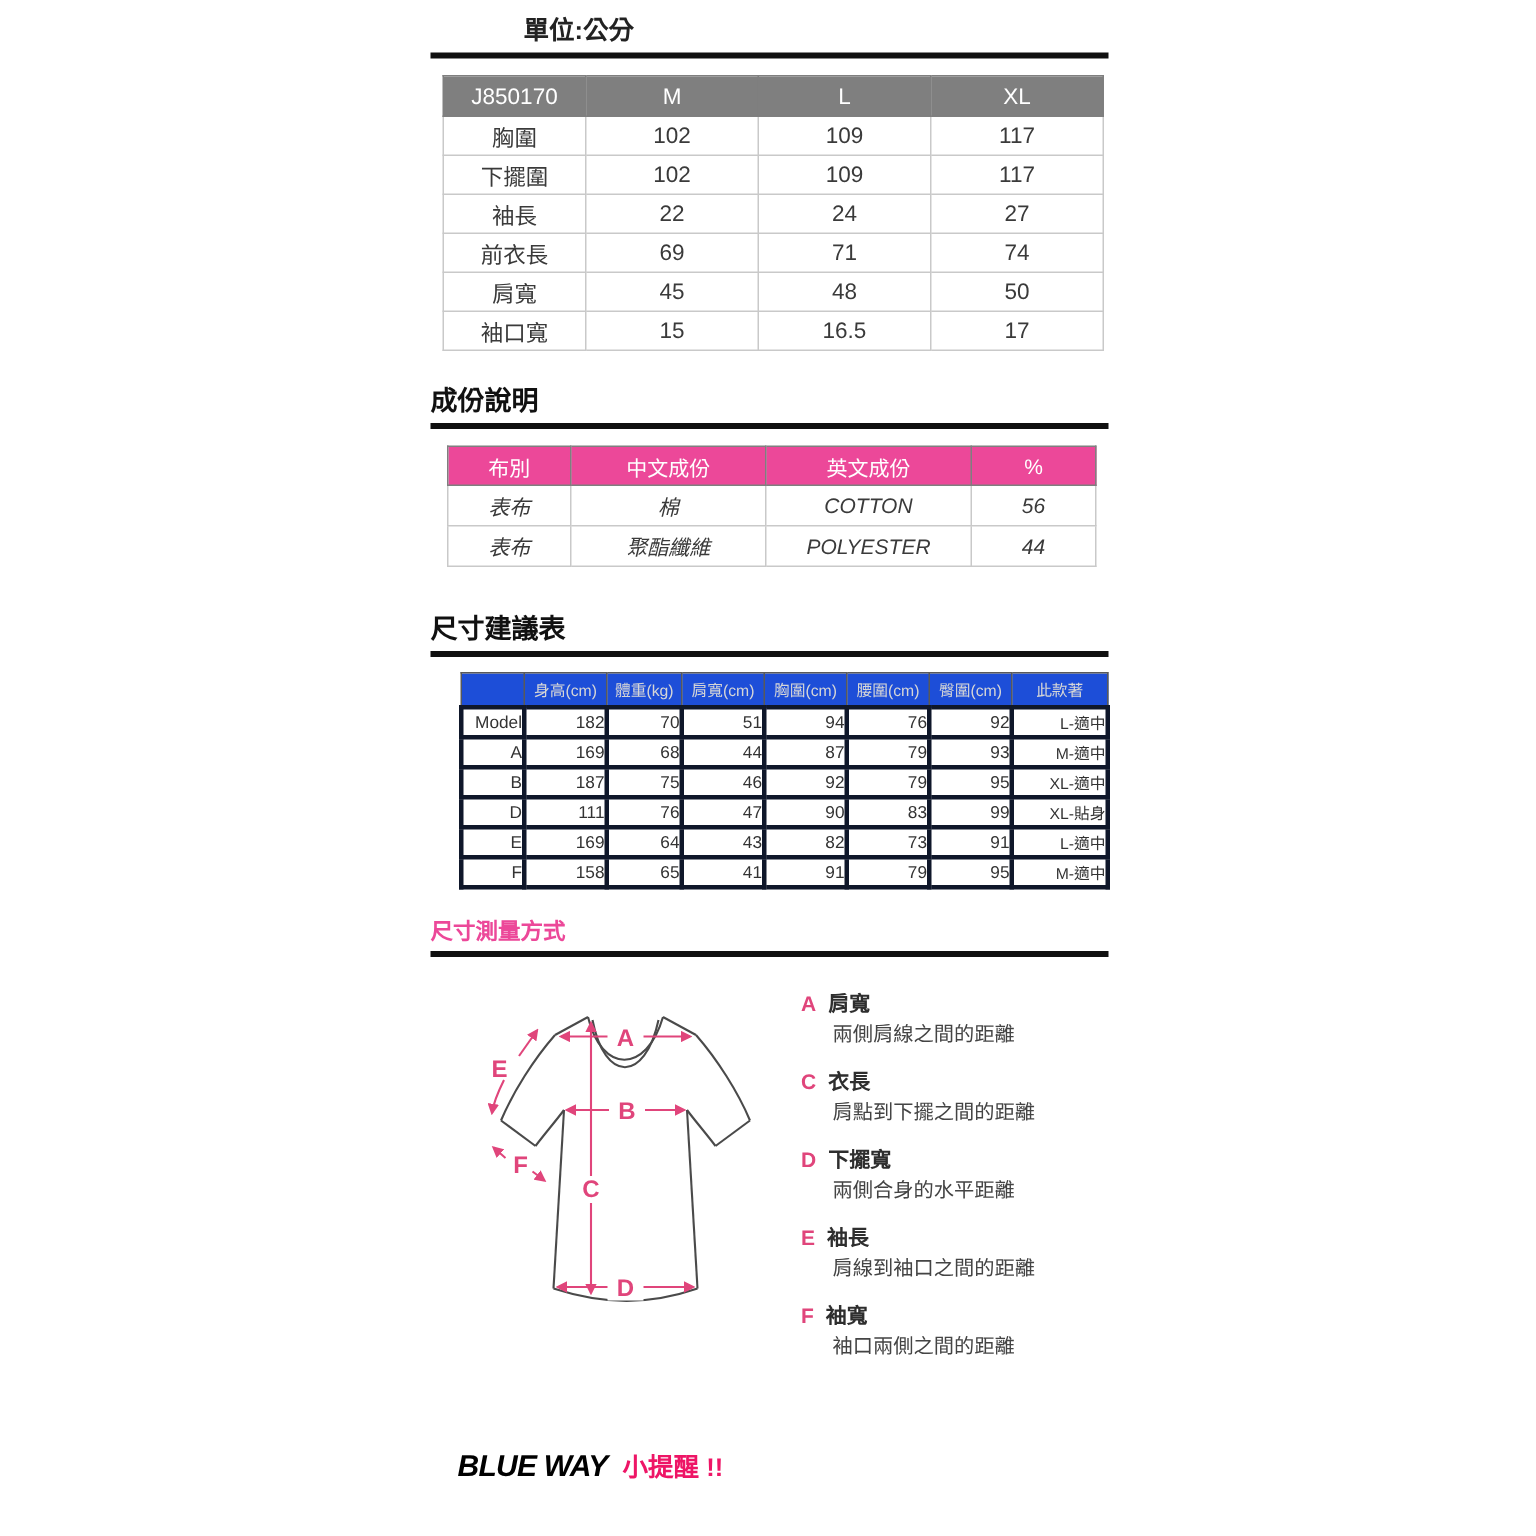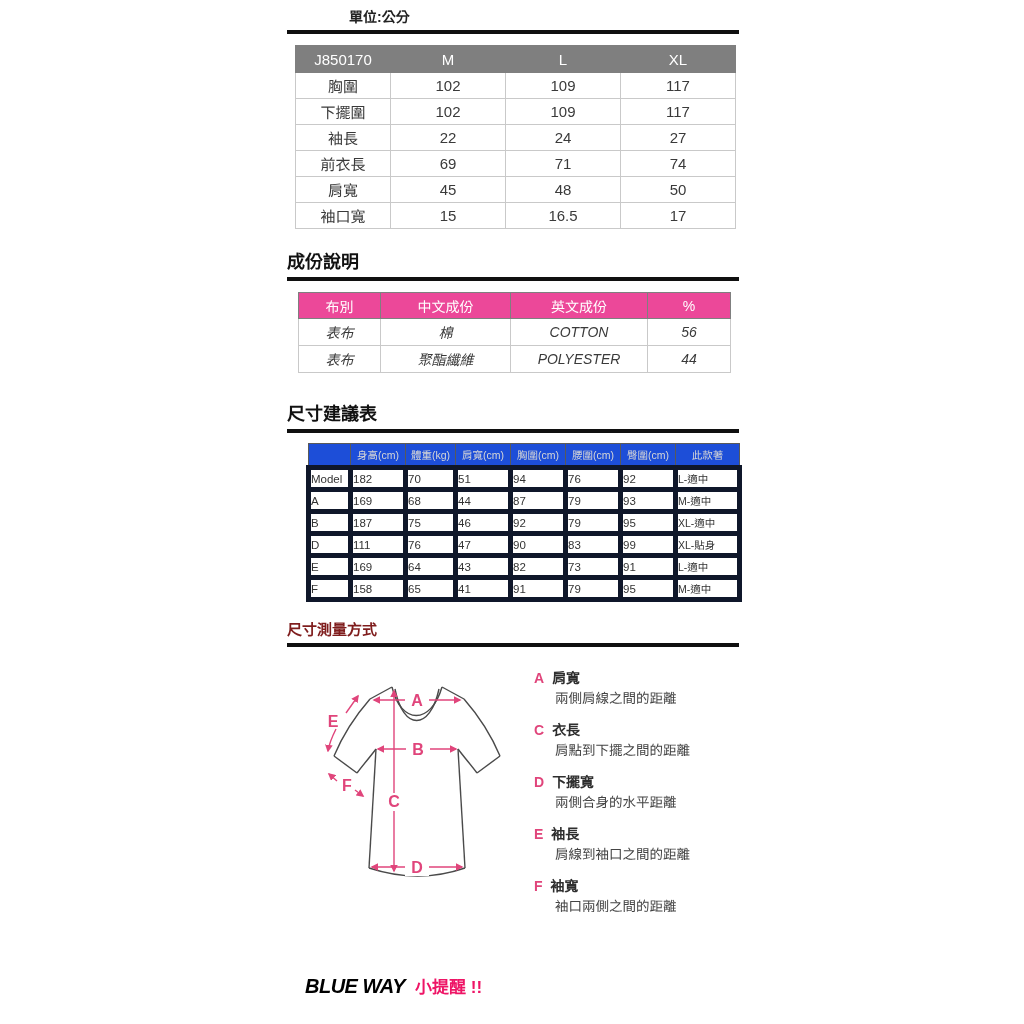--- a/index.html
+++ b/index.html
@@ -3,43 +3,43 @@
 <meta charset="utf-8">
 <style>
   html,body{margin:0;padding:0;background:#fff;}
   body{font-family:"Liberation Sans","DejaVu Sans",sans-serif;color:#333;}
   .canvas{position:relative;width:1024px;height:1024px;background:#fff;overflow:hidden;}
   .content{position:absolute;left:287px;top:6px;width:452px;}
 
   
   .sec-head{display:flex;align-items:baseline;border-bottom:4px solid #101010;padding-bottom:4px;}
   .size-title{font-size:21px;font-weight:bold;color:#111;letter-spacing:.5px;}
-  .unit-label{font-size:14px;font-weight:bold;color:#222;margin-left:62px;}
+  .unit-label{font-size:17px;font-weight:bold;color:#222;margin-left:62px;}
   .sub-title{font-size:18px;font-weight:bold;color:#111;}
-  .small-title{font-size:15px;font-weight:bold;color:#7f1d1d;}
+  .small-title{font-size:15px;font-weight:bold;color:#ec4899;}
 
   table{border-collapse:collapse;table-layout:fixed;}
   td,th{padding:0;font-weight:normal;}
 
   
   .size-table{width:440px;margin:11px 0 0 8px;}
   .size-table th{background:#7f7f7f;color:#fff;font-size:15px;height:26px;border:1px solid #7f7f7f;}
   .size-table td{border:1px solid #c9c9c9;text-align:center;font-size:15px;height:25px;color:#3a3a3a;}
 
   
   .comp-section{margin-top:18px;}
   .comp-table{width:432px;margin:11px 0 0 11px;}
   .comp-table th{background:#ec4899;color:#fff;font-size:14px;height:25px;border:1px solid #7f7f7f;}
   .comp-table td{border:1px solid #c9c9c9;text-align:center;font-size:14px;height:26px;color:#3a3a3a;font-style:italic;}
 
   
   .sugg-section{margin-top:26px;}
   .sugg-table{width:431px;margin:10px 0 0 19px;}
   .sugg-table th{background:#1d4ed8;color:#d6d6d6;font-size:10.5px;height:21px;border:1px solid #595959;font-weight:normal;}
-  .sugg-table td{border:5px solid #0f172a;text-align:left;font-size:11.5px;height:17px;color:#333;}
+  .sugg-table td{border:3px solid #0f172a;text-align:right;font-size:11.5px;height:17px;color:#333;}
   .sugg-table td.fit{font-size:10.5px;}
 
   
   .measure-section{margin-top:16px;}
   .measure-row{display:flex;margin-top:14px;}
   .diagram-wrap{margin-left:28px;flex:0 0 auto;}
   .defs{margin-left:14px;margin-top:8px;width:238px;}
   .def{margin-bottom:14px;}
   .def-head{font-size:14px;font-weight:bold;color:#2e2e2e;line-height:18px;}
   .def-letter{color:#e0457b;margin-right:8px;font-weight:bold;}

